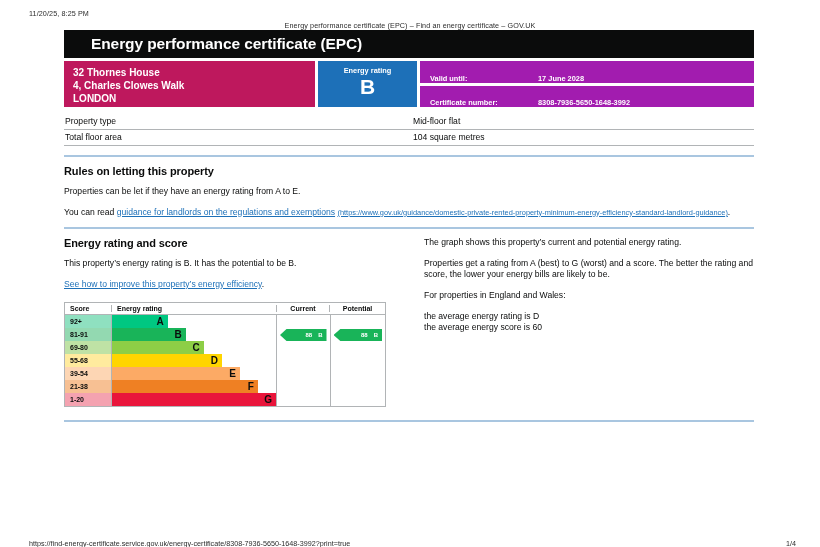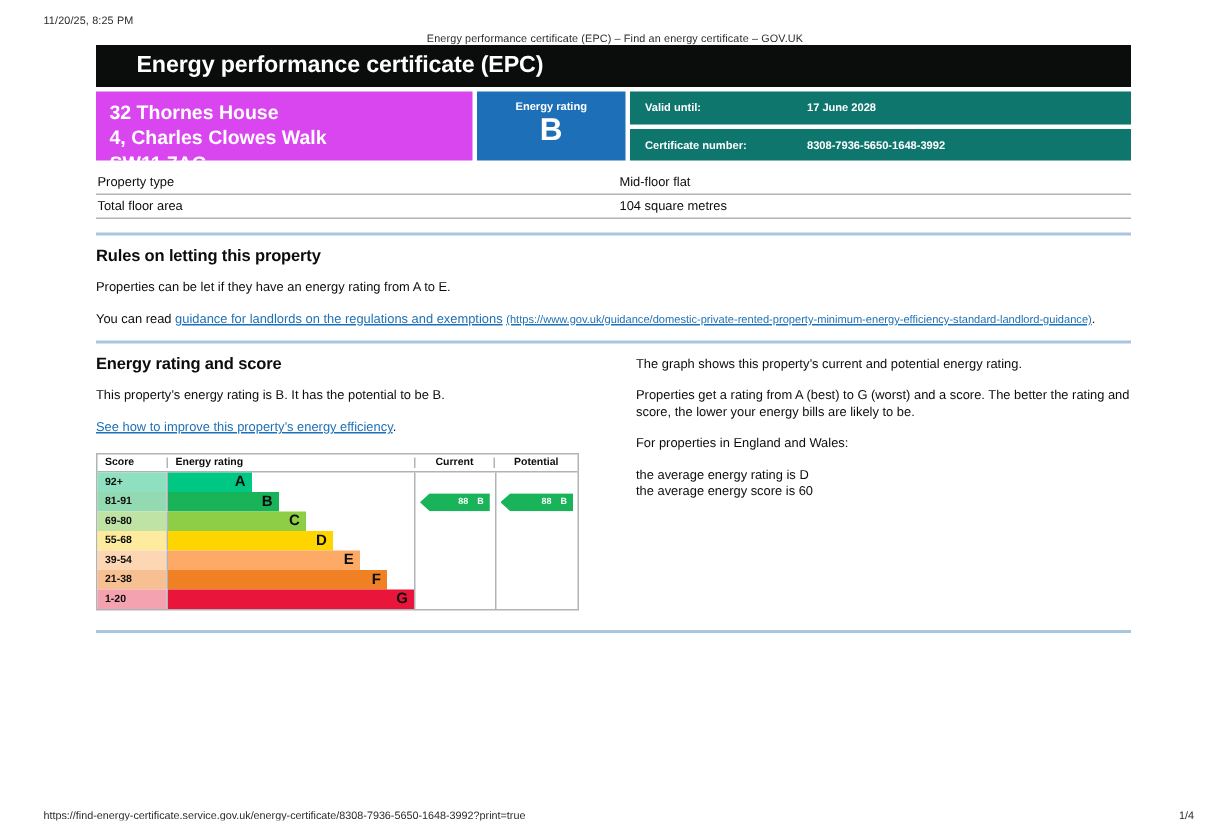--- a/index.html
+++ b/index.html
@@ -54,25 +54,25 @@
     letter-spacing: -0.1px;
   }
 
   
   .summary {
     display: flex;
     margin-top: 3px;
     height: 46px;
   }
   .sum-address {
-    background: #d946ef;
+    background: #be185d;
     color: #ffffff;
     width: 251px;
     padding: 5px 8px 4px 9px;
-    font-size: 13px;
+    font-size: 10px;
     font-weight: bold;
     line-height: 1.32;
   }
   .sum-rating {
     background: #1d70b8;
     color: #ffffff;
     width: 99px;
     margin-left: 3px;
     text-align: center;
     padding-top: 5px;
@@ -80,24 +80,24 @@
   .sum-rating .sr-label { font-size: 7.4px; font-weight: bold; }
   .sum-rating .sr-value {
     font-size: 21px; font-weight: bold; line-height: 1.05; margin-top: 1px;
   }
   .sum-meta {
     margin-left: 3px;
     flex: 1;
     display: flex; flex-direction: column;
   }
   .meta-row {
-    background: #0f766e;
+    background: #a21caf;
     color: #ffffff;
     flex: 1;
-    display: flex; align-items: center;
+    display: flex; align-items: flex-end;
     padding-left: 10px;
     font-size: 7.4px;
     font-weight: bold;
   }
   .meta-row + .meta-row { margin-top: 3px; }
   .meta-row .mr-key { width: 108px; }
   .meta-row .mr-val { }
 
   
   .detail-table { margin-top: 7px; }
@@ -223,20 +223,21 @@
 
   <div class="title-bar">
     <h1>Energy performance certificate (EPC)</h1>
   </div>
 
   <div class="summary">
 
     <div class="sum-address">
       <div>32 Thornes House</div>
       <div>4, Charles Clowes Walk</div>
+      <div>LONDON</div>
       <div>SW11 7AG</div>
     </div>
 
     <div class="sum-rating">
       <div class="sr-label">Energy rating</div>
       <div class="sr-value">B</div>
     </div>
 
     <div class="sum-meta">
       <div class="meta-row">

